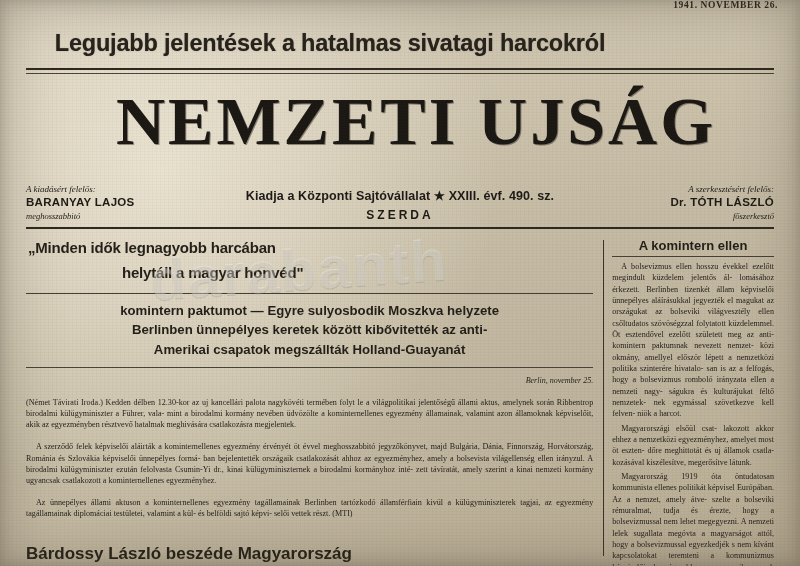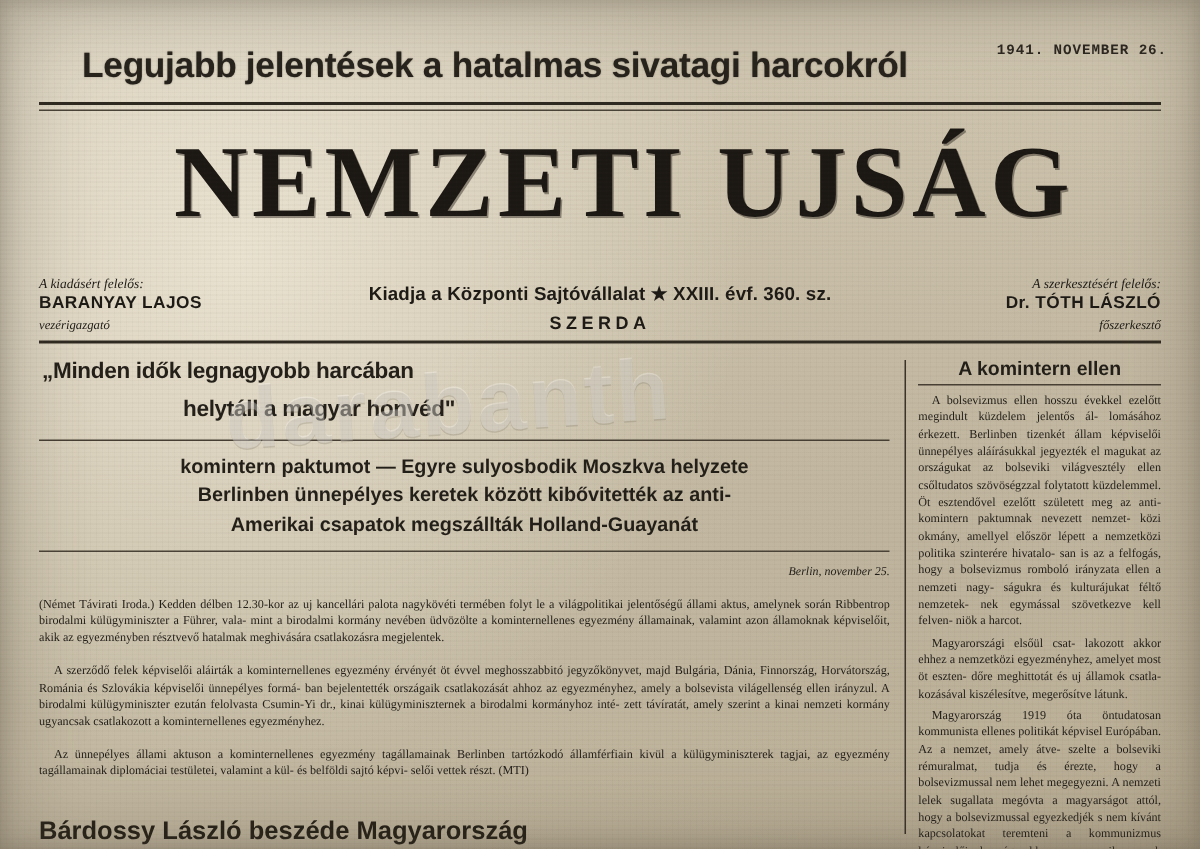--- a/index.html
+++ b/index.html
@@ -37,23 +37,23 @@
   .vignette {
     position: absolute;
     inset: 0;
     pointer-events: none;
     box-shadow: inset 0 0 60px rgba(70,60,45,0.35), inset 0 0 14px rgba(60,50,38,0.25);
   }
 
   
   .issue-date {
     position: absolute;
-    top: 28px;
+    top: 0;
     right: 22px;
-    font-family: Liberation Mono, monospace;
+    font-family: Liberation Serif, serif;
     font-weight: bold;
     font-size: 9.5px;
     letter-spacing: 0.6px;
     color: #2b2620;
   }
   .top-headline {
     position: absolute;
     top: 30px;
     left: 0;
     width: 660px;
@@ -281,24 +281,24 @@
 
   <div class="rule-top"></div>
   <div class="rule-top thin"></div>
 
   <div class="masthead-title">NEMZETI UJSÁG</div>
 
   <div class="masthead-credits">
     <div class="credit-left">
       <div class="credit-italic">A kiadásért felelős:</div>
       <div class="credit-name">BARANYAY LAJOS</div>
-      <div class="credit-role">vezérigazgató</div>
+      <div class="credit-role">meghosszabbitó</div>
     </div>
     <div class="credit-center">
-      <div class="publisher">Kiadja a Központi Sajtóvállalat ★ XXIII. évf. 360. sz.</div>
+      <div class="publisher">Kiadja a Központi Sajtóvállalat ★ XXIII. évf. 490. sz.</div>
       <div class="weekday">SZERDA</div>
     </div>
     <div class="credit-right">
       <div class="credit-italic">A szerkesztésért felelős:</div>
       <div class="credit-name">Dr. TÓTH LÁSZLÓ</div>
       <div class="credit-role">főszerkesztő</div>
     </div>
   </div>
 
   <div class="rule-mid"></div>

